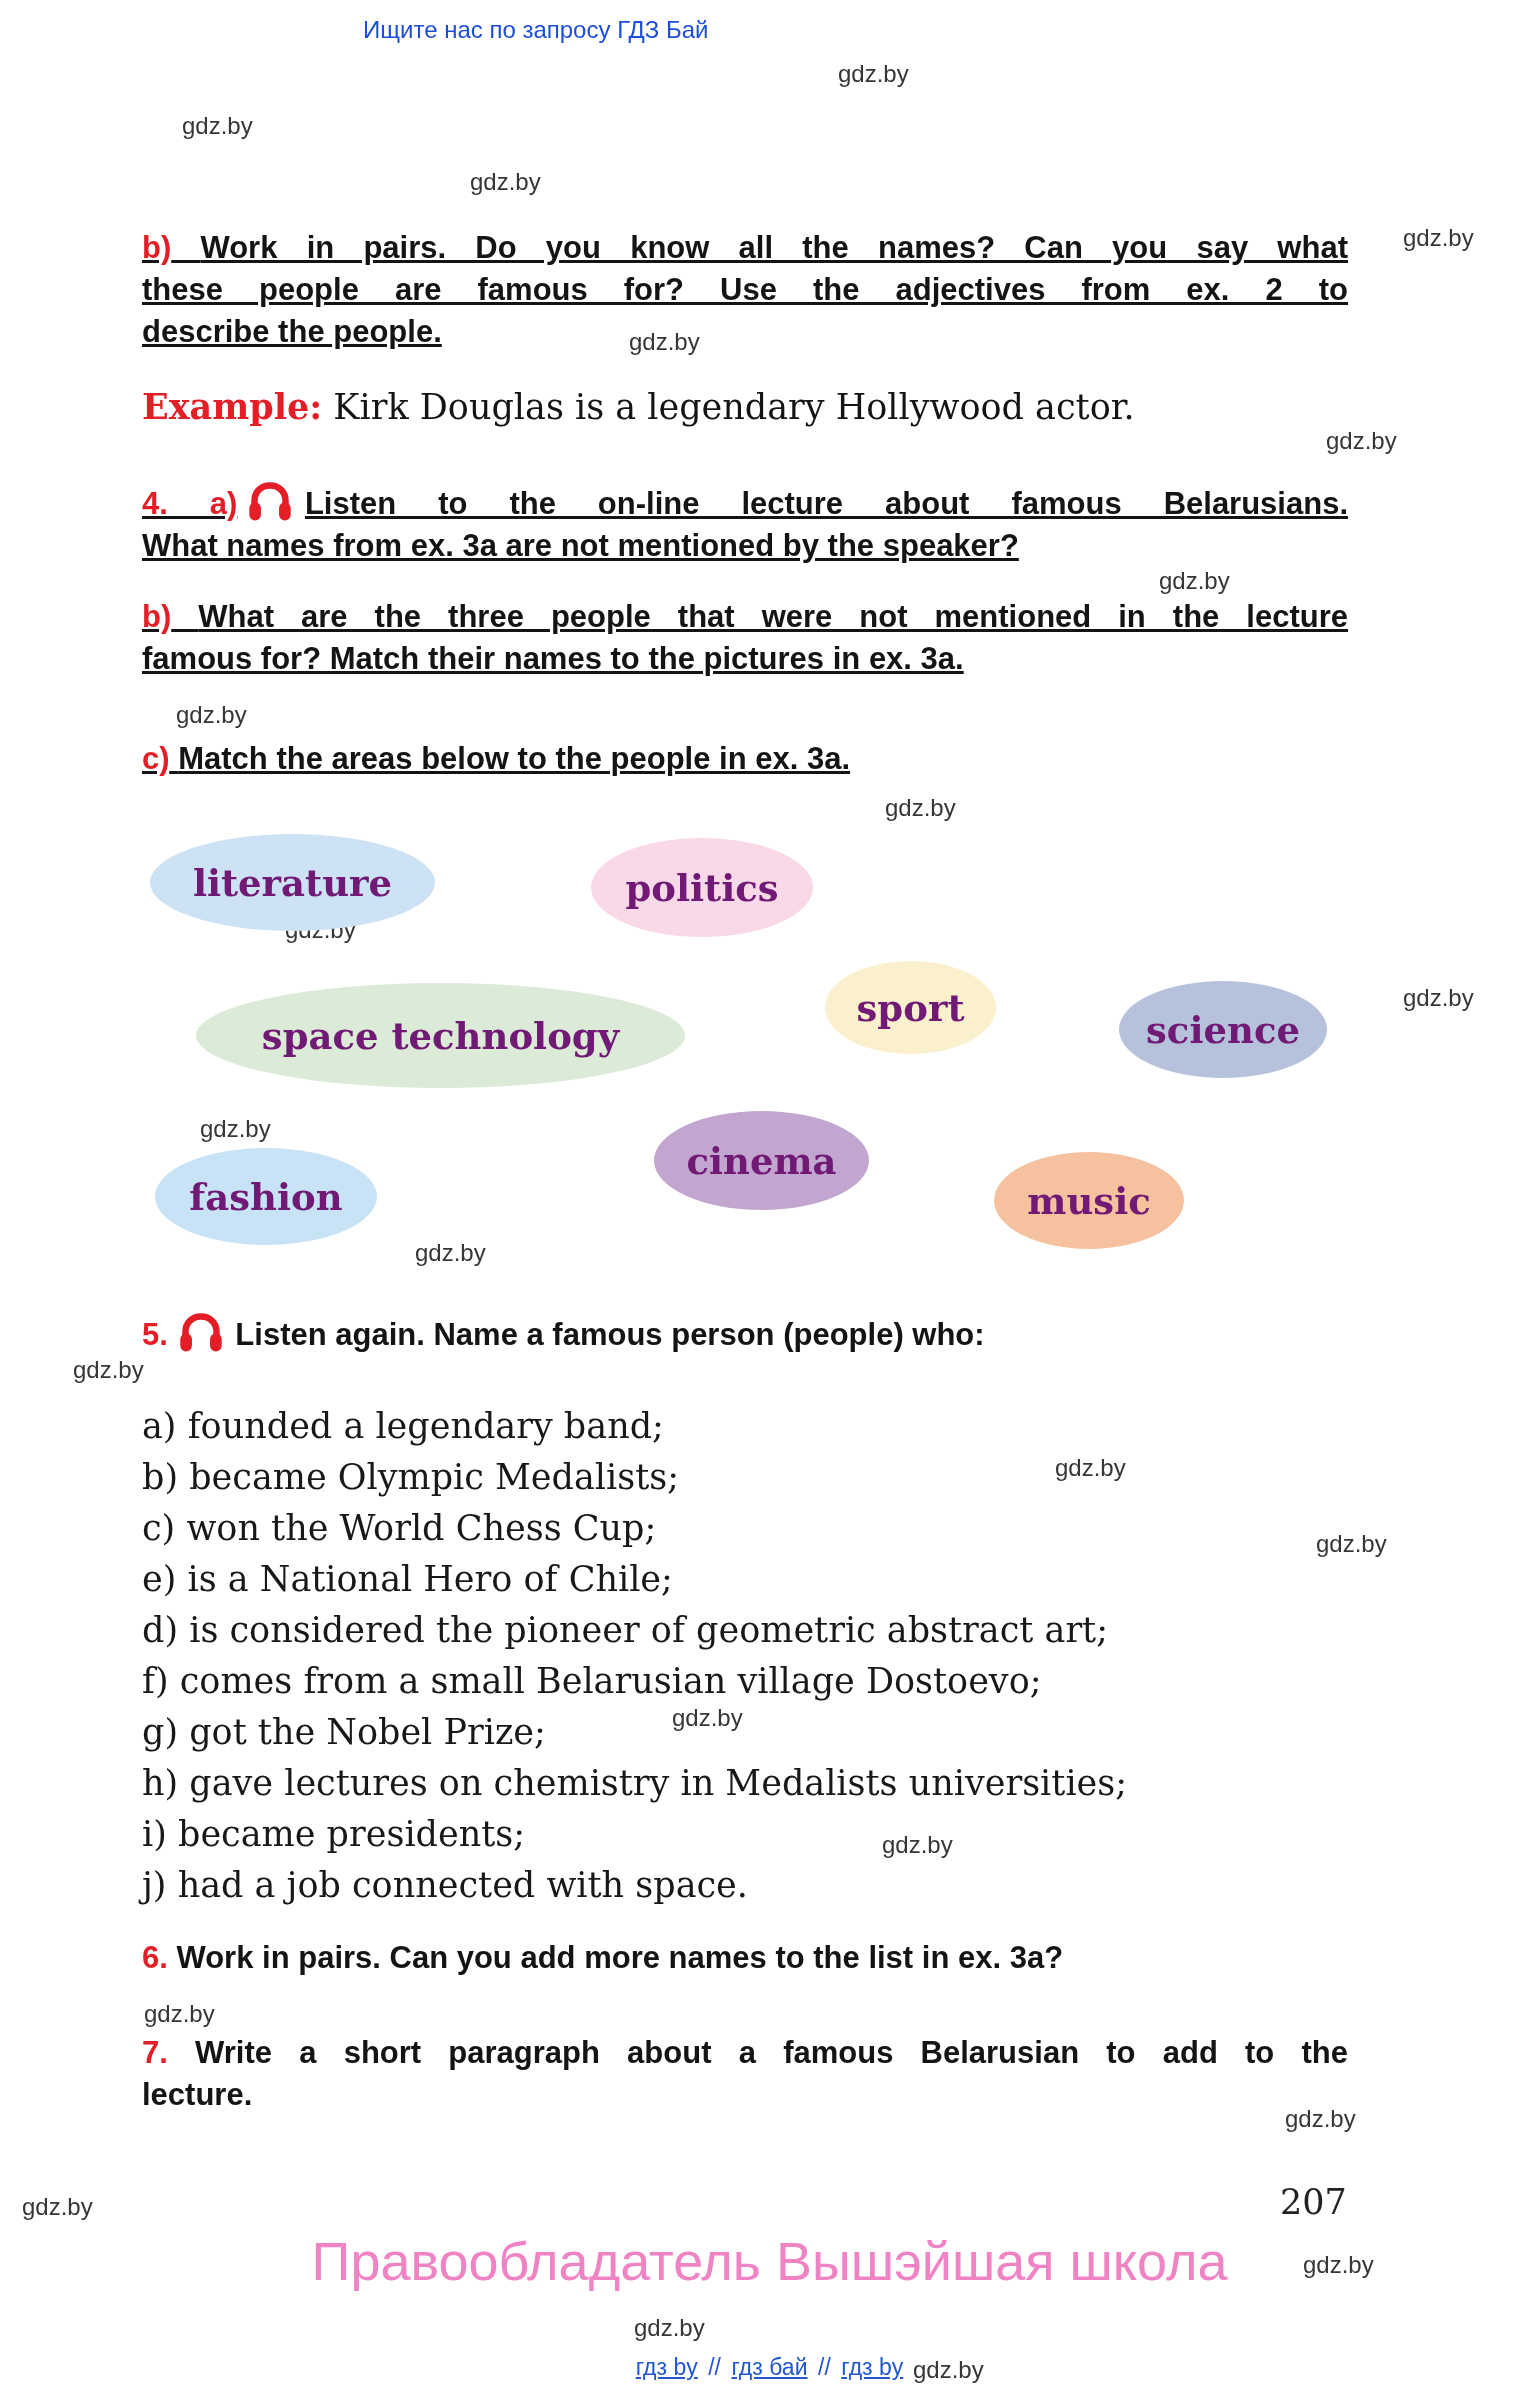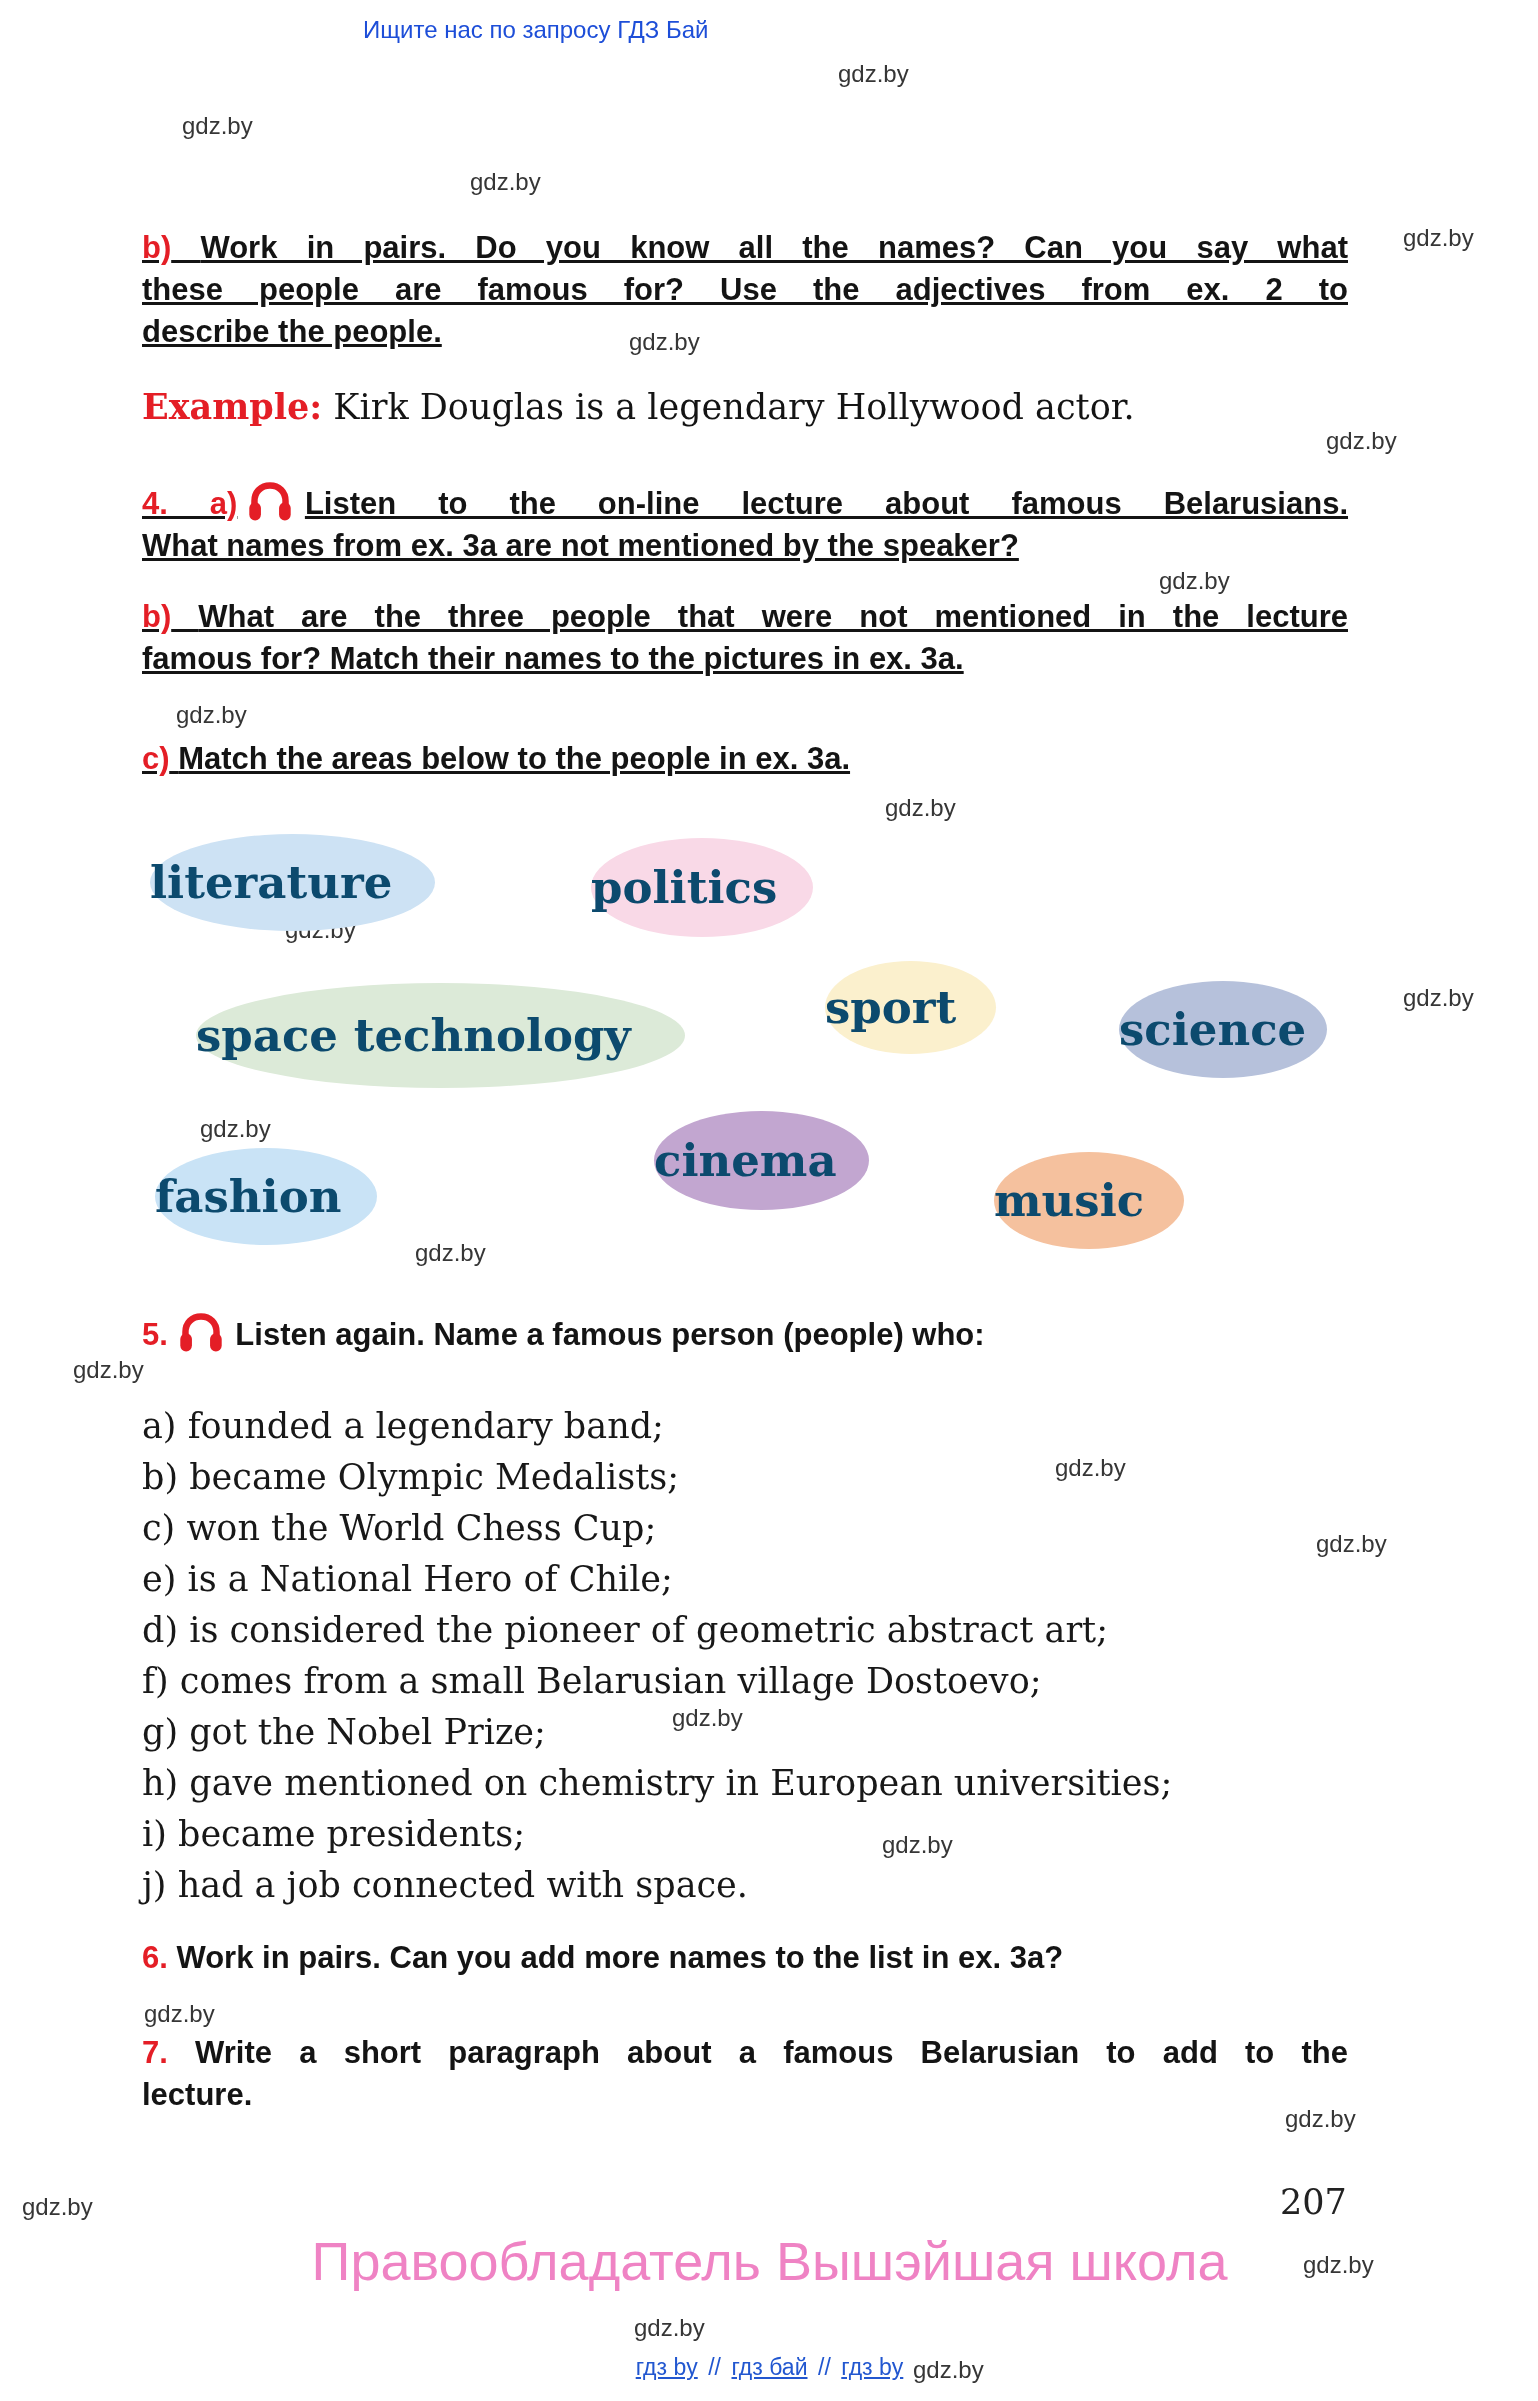--- a/index.html
+++ b/index.html
@@ -8,22 +8,22 @@
   .wm{position:absolute;font-size:24px;color:#363636;font-family:"Liberation Sans",sans-serif;white-space:nowrap;}
   .banner{position:absolute;left:363px;top:16px;font-size:24px;color:#1d4ed8;white-space:nowrap;}
   .para{position:absolute;left:142px;width:1206px;font-weight:700;font-size:31px;line-height:42px;color:#141414;text-decoration:underline;}
   .jl{text-align:justify;text-align-last:justify;}
   .ll{text-align:left;text-align-last:left;}
   .red{color:#e41e26;}
   .example{position:absolute;left:142px;top:386px;font-family:"DejaVu Serif","Liberation Serif",serif;
            font-size:35px;color:#141414;white-space:nowrap;}
   .example .red{font-weight:700;}
   .hp{vertical-align:-8.9px;margin:0 10.6px 0 8.9px;}
-  .bubble{position:absolute;border-radius:50%;display:flex;align-items:center;
-          font-family:"DejaVu Serif","Liberation Serif",serif;font-weight:700;font-size:45px;color:#0c4a6e;
+  .bubble{position:absolute;border-radius:50%;display:flex;align-items:center;justify-content:center;
+          font-family:"DejaVu Serif","Liberation Serif",serif;font-weight:700;font-size:37px;color:#701a75;
           white-space:nowrap;}
   .h5{position:absolute;left:142px;top:1310px;font-weight:700;font-size:31px;color:#141414;white-space:nowrap;}
   .list{position:absolute;left:142px;top:1401px;font-family:"DejaVu Serif","Liberation Serif",serif;
         font-size:35px;line-height:51px;color:#181818;}
   .list div{white-space:nowrap;}
   .ex6{position:absolute;left:142px;top:1940px;font-weight:700;font-size:31px;color:#141414;white-space:nowrap;}
   .ex7{position:absolute;left:142px;top:2032px;width:1206px;font-weight:700;font-size:31px;line-height:42px;color:#141414;}
   .pageno{position:absolute;left:1280px;top:2182px;font-family:"DejaVu Serif","Liberation Serif",serif;
           font-size:35px;color:#222222;}
   .publisher{position:absolute;left:0;top:2230px;width:100%;text-align:center;font-size:54px;color:#ef83c4;}
@@ -129,21 +129,21 @@
   </div>
 
   <div class="list">
     <div>a) founded a legendary band;</div>
     <div>b) became Olympic Medalists;</div>
     <div>c) won the World Chess Cup;</div>
     <div>e) is a National Hero of Chile;</div>
     <div>d) is considered the pioneer of geometric abstract art;</div>
     <div>f) comes from a small Belarusian village Dostoevo;</div>
     <div>g) got the Nobel Prize;</div>
-    <div>h) gave mentioned on chemistry in European universities;</div>
+    <div>h) gave lectures on chemistry in Medalists universities;</div>
     <div>i) became presidents;</div>
     <div>j) had a job connected with space.</div>
   </div>
 
   <div class="ex6">
     <span class="red">6.</span>
     <span>Work in pairs. Can you add more names to the list in ex. 3a?</span>
   </div>
 
   <div class="ex7">

